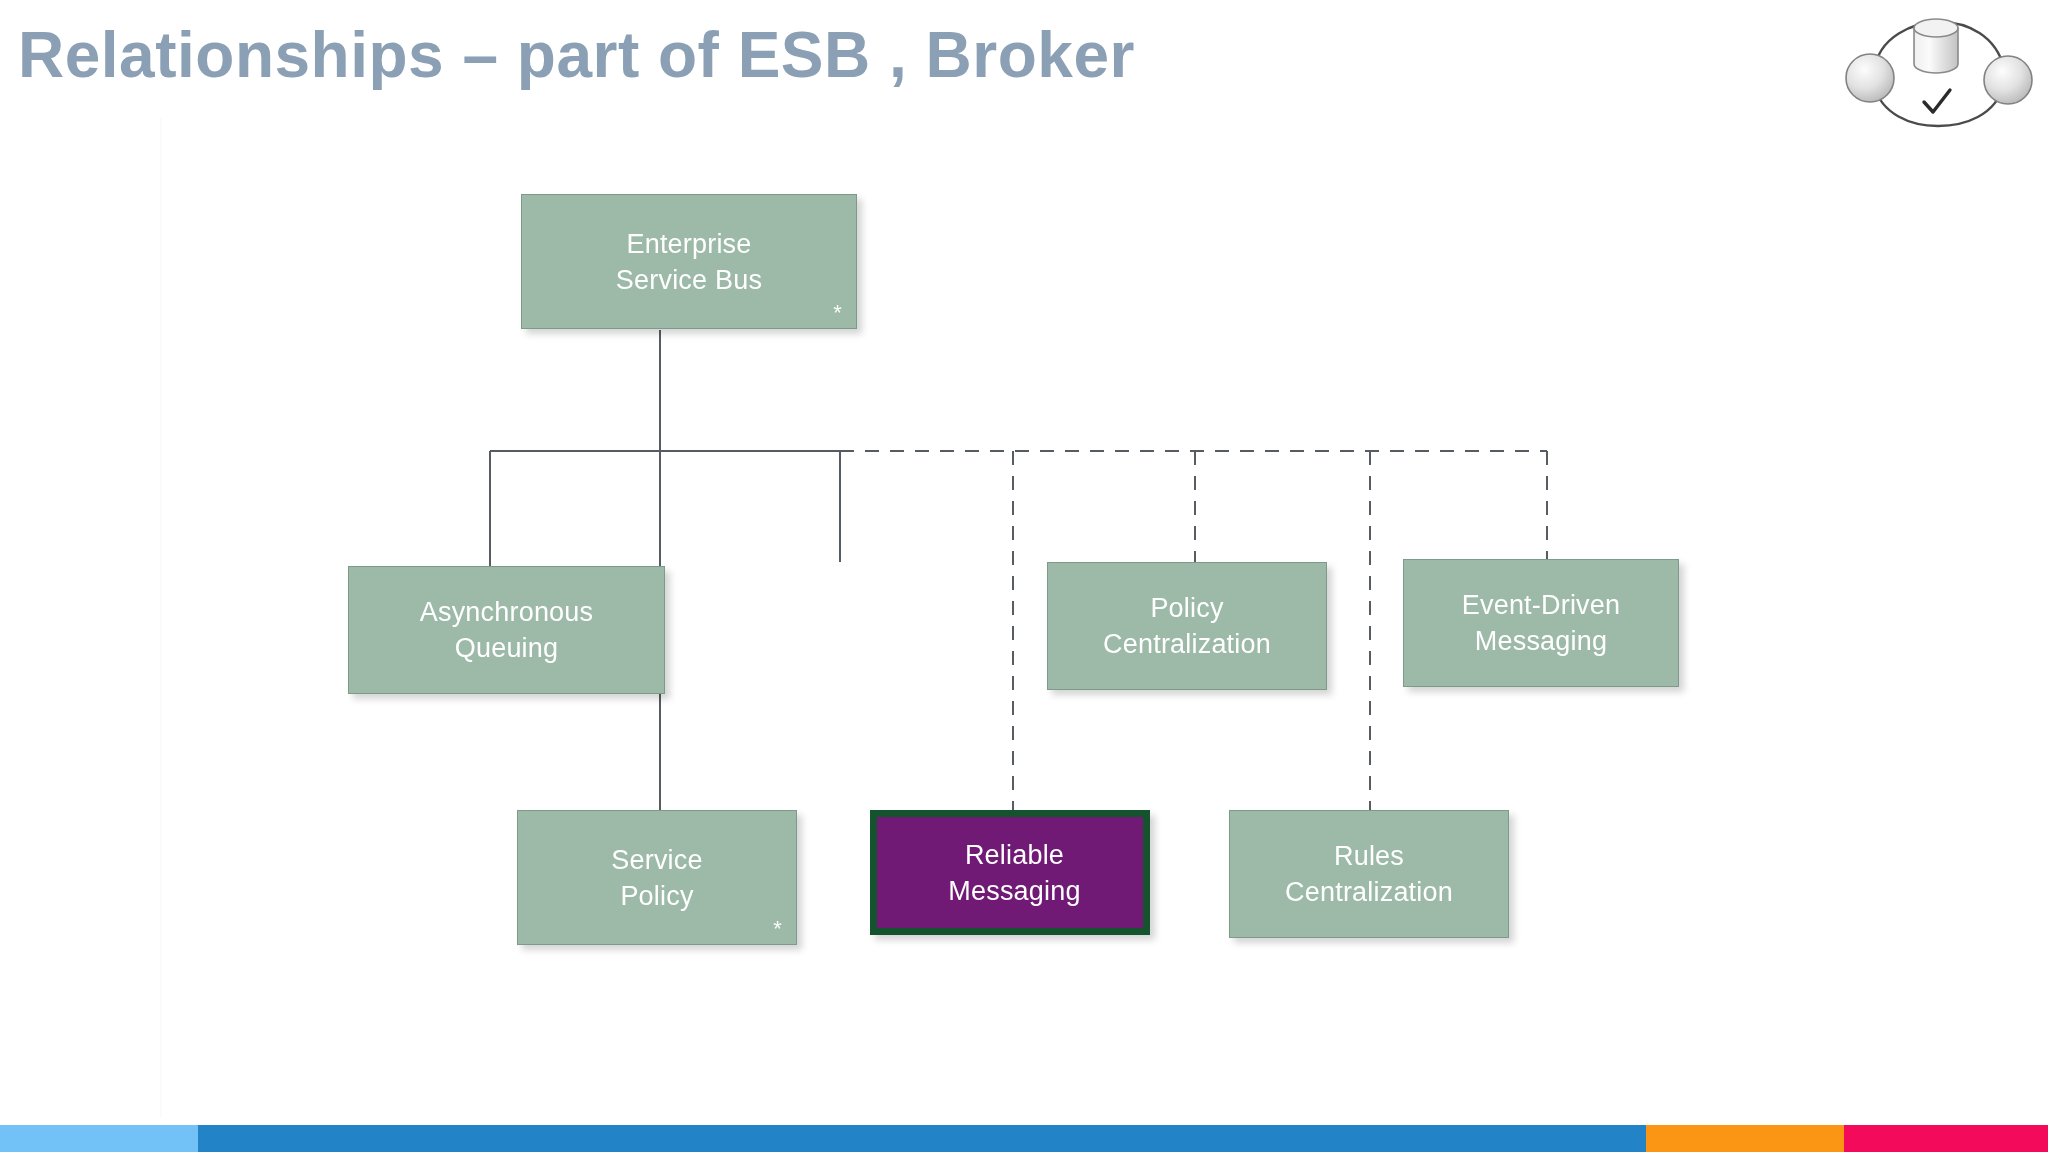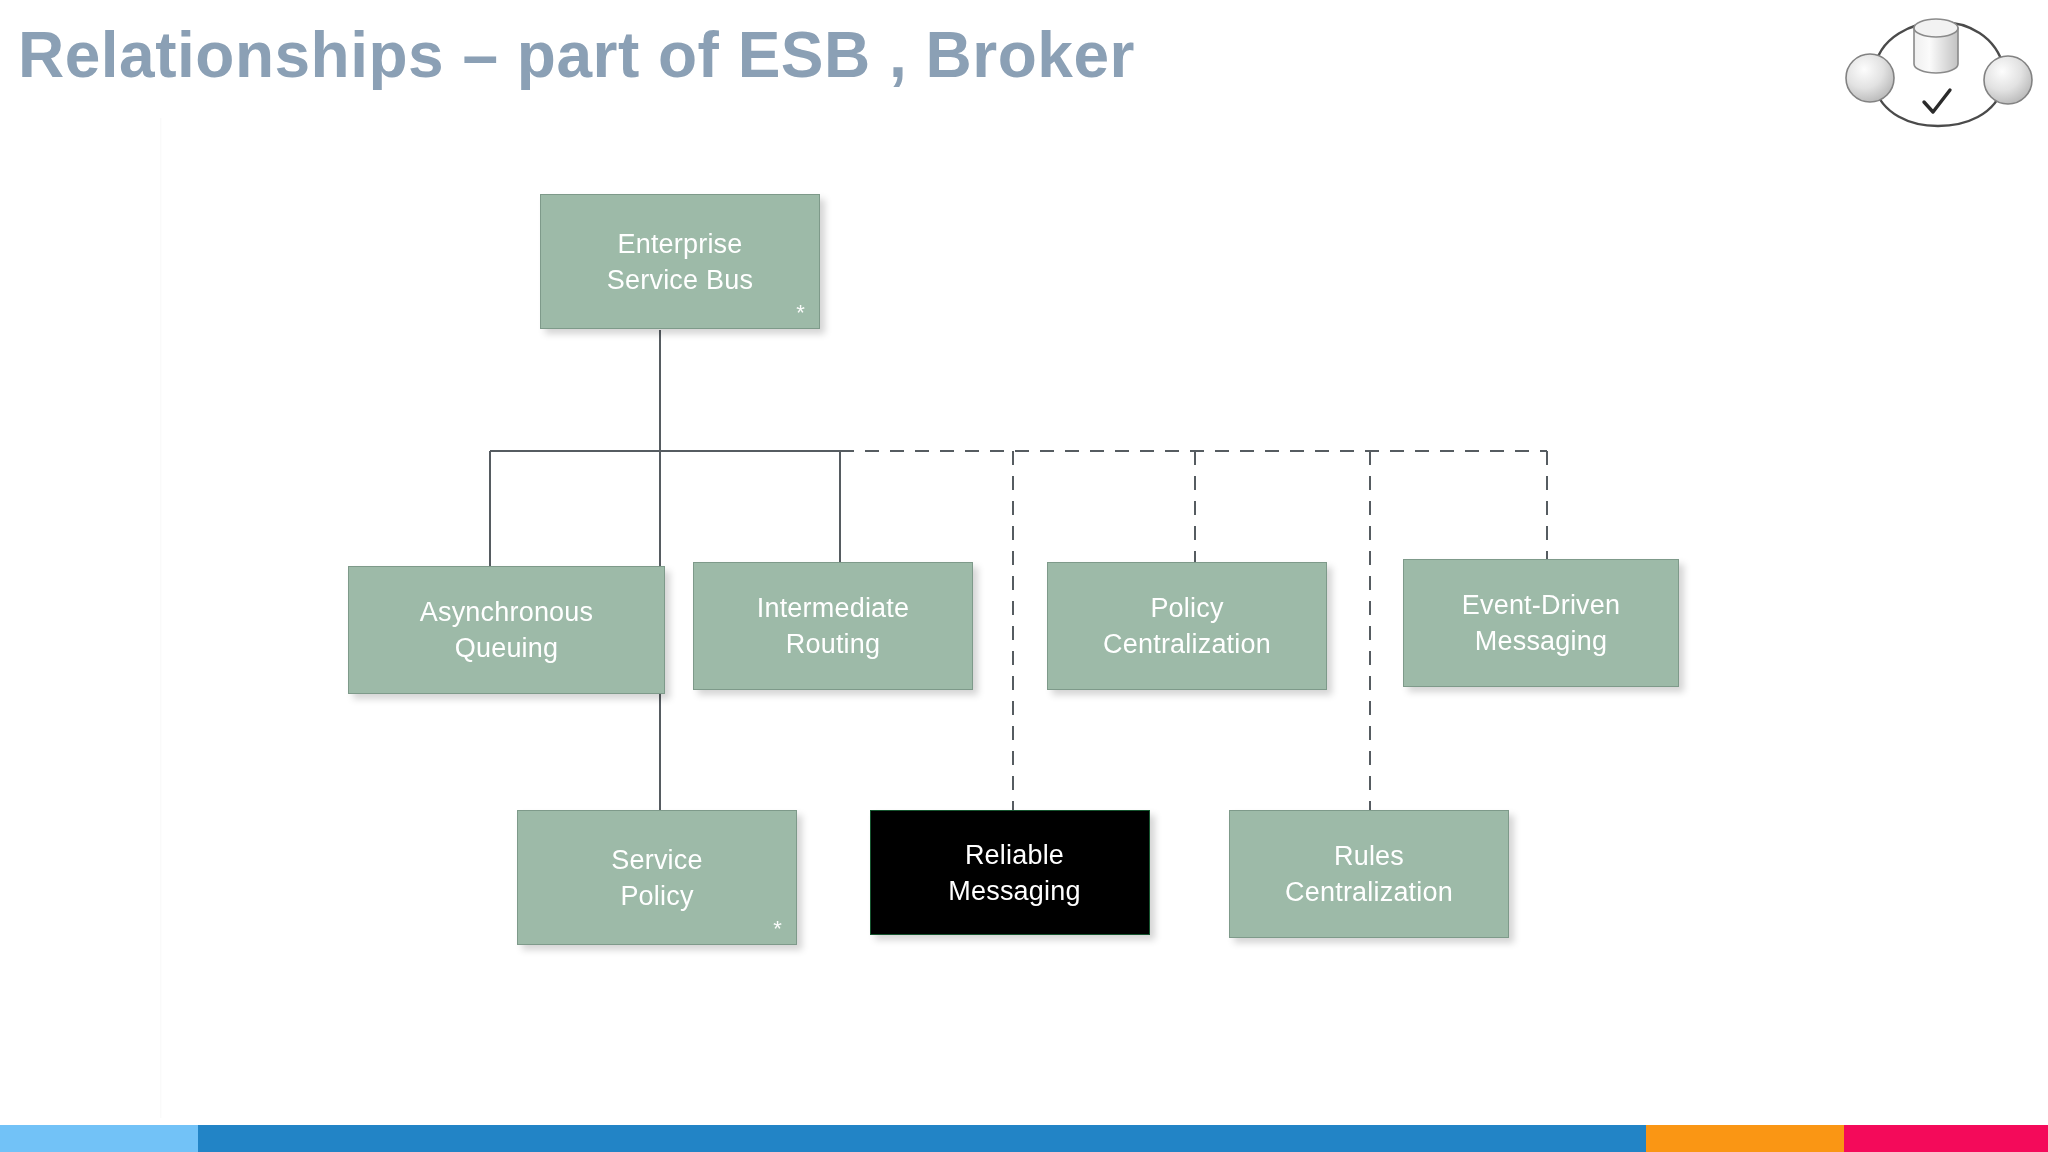--- a/index.html
+++ b/index.html
@@ -75,22 +75,22 @@
     font-size: 27px;
     line-height: 36px;
     letter-spacing: 0.2px;
     box-shadow: 5px 5px 7px rgba(0,0,0,0.17);
   }
   .node.green {
     background: #9dbaa8;
     border: 1px solid #7e9a8a;
   }
   .node.salmon {
-    background: #000000;
-    border: 1px solid #14532d;
+    background: #701a75;
+    border: 7px solid #14532d;
     padding-left: 9px;
   }
   .node .line { display:block; white-space: nowrap; }
   .node .star {
     position: absolute;
     right: 14px;
     bottom: 4px;
     font-size: 22px;
     line-height: 22px;
     color: #ffffff;
@@ -173,35 +173,31 @@
 
         <line x1="1195" y1="451" x2="1195" y2="562"></line>
 
         <line x1="1370" y1="451" x2="1370" y2="810"></line>
 
         <line x1="1547" y1="451" x2="1547" y2="559"></line>
       </g>
     </svg>
   </div>
 
-  <div class="node green" style="left:540px; top:194px; width:280px; height:135px;">
+  <div class="node green" style="left:521px; top:194px; width:336px; height:135px;">
     <span class="line">Enterprise</span>
     <span class="line">Service Bus</span>
     <span class="star">*</span>
   </div>
 
   <div class="node green" style="left:348px; top:566px; width:317px; height:128px;">
     <span class="line">Asynchronous</span>
     <span class="line">Queuing</span>
   </div>
 
-  <div class="node green" style="left:693px; top:562px; width:280px; height:128px;">
-    <span class="line">Intermediate</span>
-    <span class="line">Routing</span>
-  </div>
 
   <div class="node green" style="left:1047px; top:562px; width:280px; height:128px;">
     <span class="line">Policy</span>
     <span class="line">Centralization</span>
   </div>
 
   <div class="node green" style="left:1403px; top:559px; width:276px; height:128px;">
     <span class="line">Event-Driven</span>
     <span class="line">Messaging</span>
   </div>

